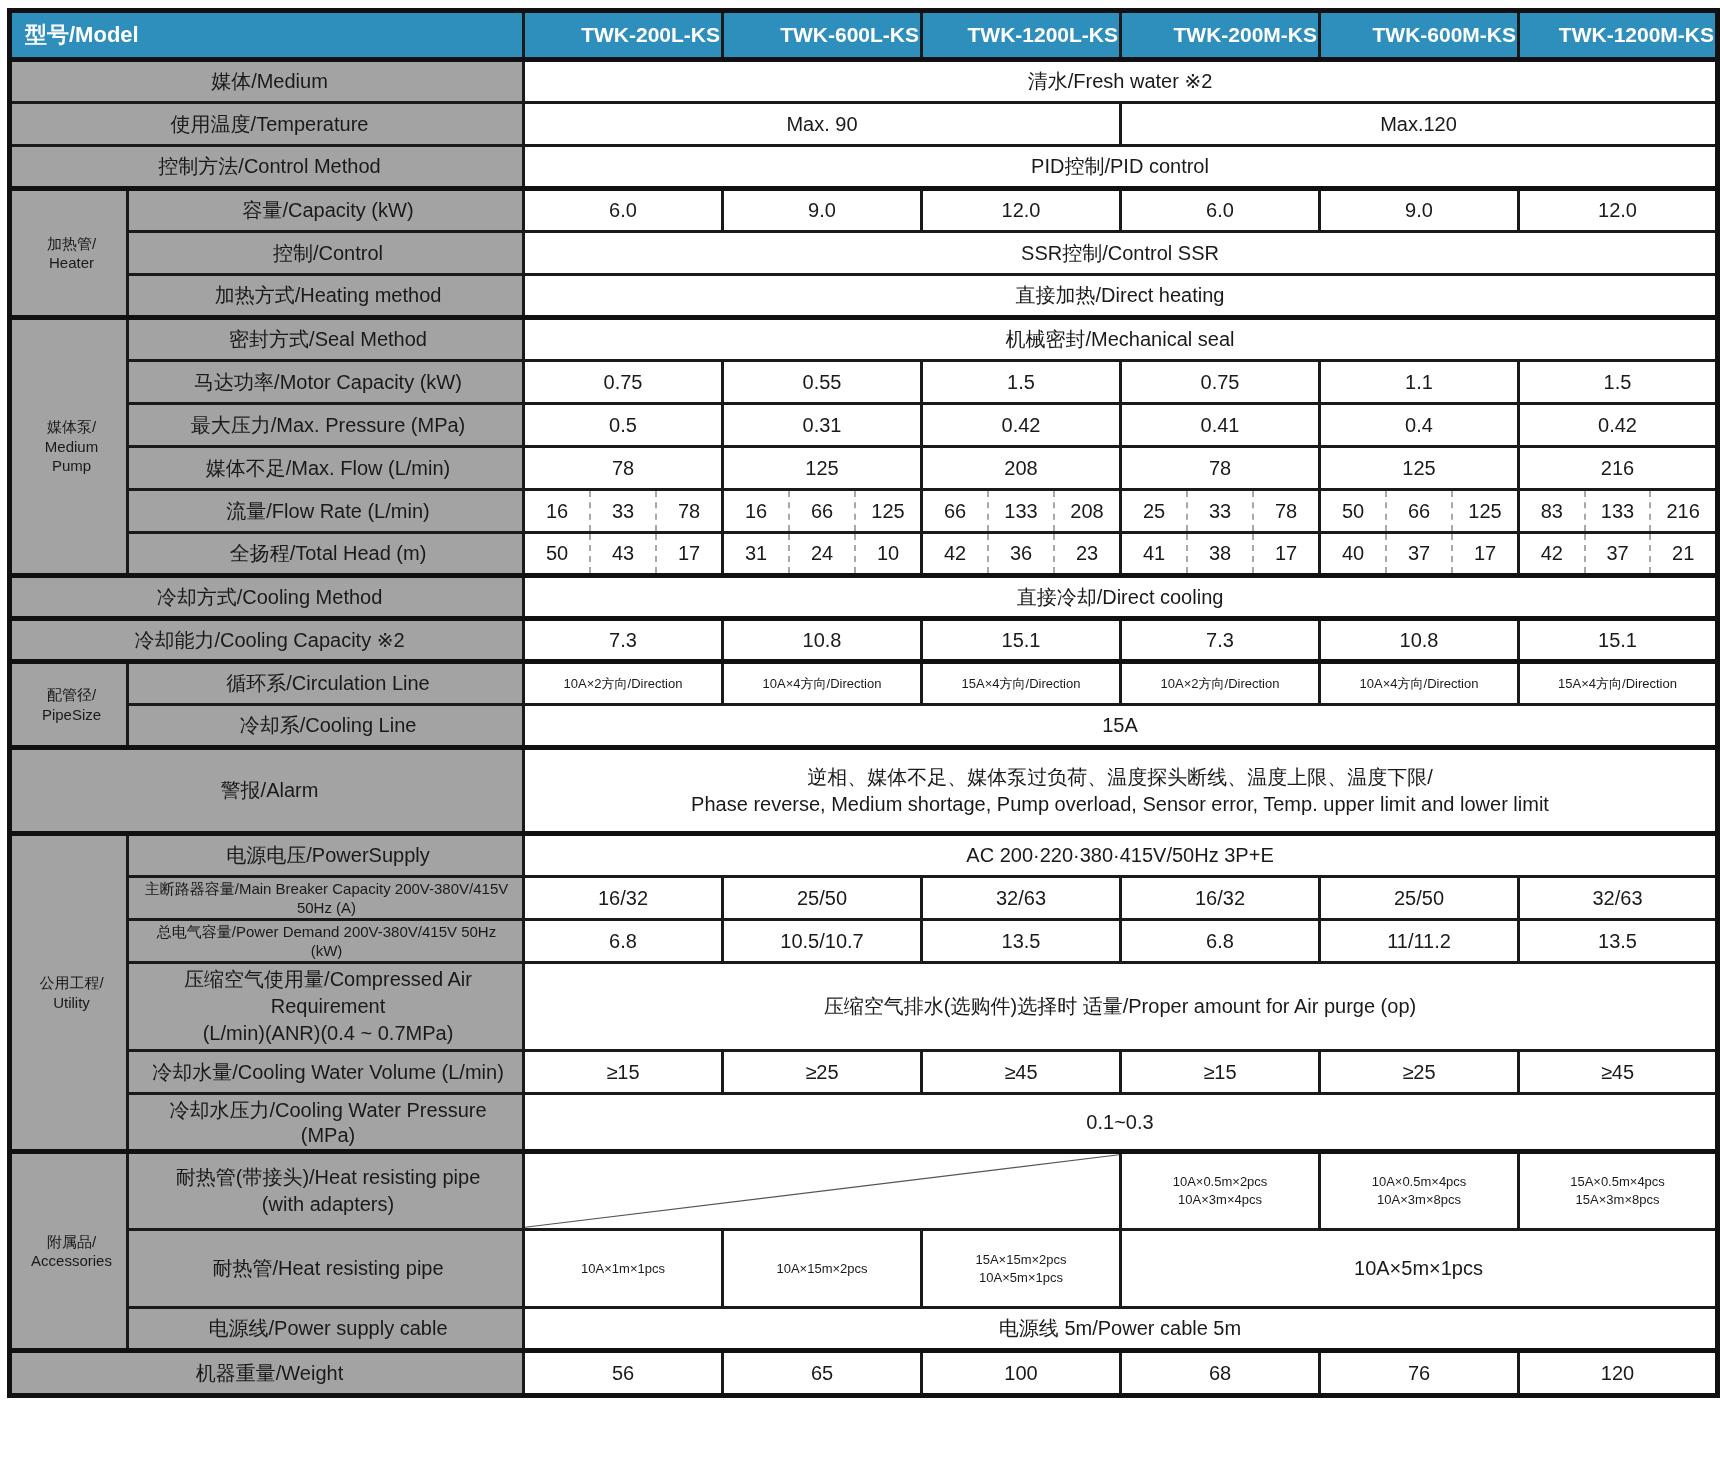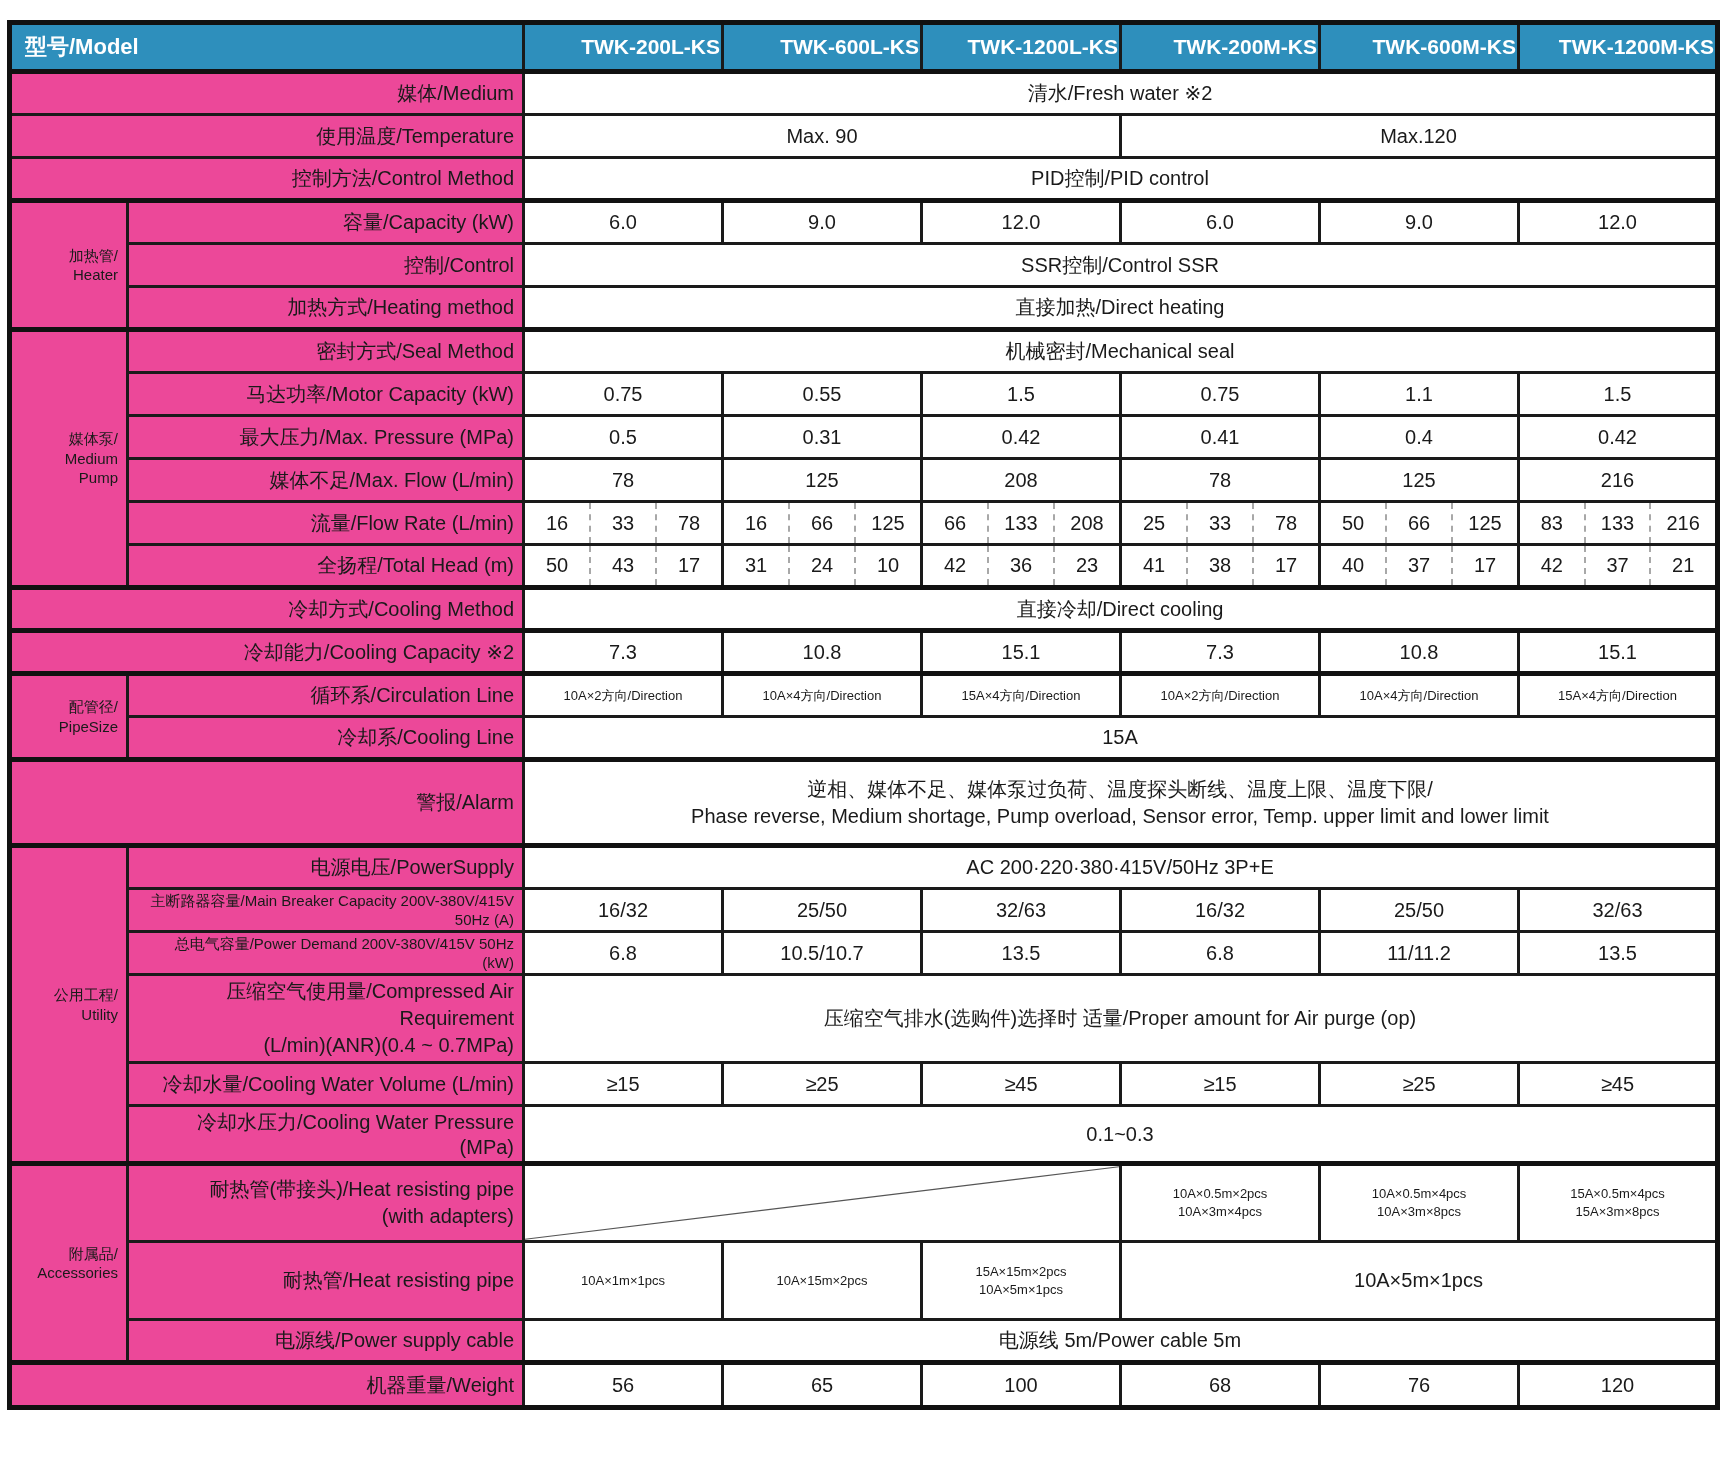--- a/index.html
+++ b/index.html
@@ -1,32 +1,32 @@
 <!DOCTYPE html>
 <html><head>
 <meta charset="utf-8">
 <style>
   *{box-sizing:border-box}
   body{margin:0;background:#fff;font-family:"Liberation Sans","DejaVu Sans",sans-serif;color:#1a1a1a}
-  .wrap{width:1706px;margin:20px auto 0}
+  .wrap{width:1706px;margin:8px auto 0}
   table{border-collapse:collapse;table-layout:fixed;width:100%;border:5px solid #111}
   col.c-grp{width:118px}
   col.c-sub{width:396px}
   col.c-m{width:199px}
   td,th{border:3px solid #1a1a1a;vertical-align:middle;overflow:hidden}
   tr{height:43px}
   tr.h-hdr{height:49px}
   tr.h-alarm{height:86px}
   tr.h-air{height:74px}
   tr.h-acc{height:78px}
   tr.h-wt{height:45px}
   tr.sec>td,tr.sec>th{border-top:5px solid #111}
   .hdr{background:#2e8fbc;color:#fff;font-size:21px;font-weight:bold;text-align:right}
   th.lblhdr{text-align:left;padding-left:13px;font-size:22px}
-  .lbl{background:#ec4899;text-align:right;padding:2px 8px 2px 13px;font-size:20px}
+  .lbl{background:#a3a3a3;text-align:center;padding:2px 8px 2px 13px;font-size:20px}
   .grp{white-space:pre-line;line-height:1.3;font-size:15px}
   .val{background:#fff;text-align:center;font-size:20px;padding:2px 4px}
   .ml{white-space:pre-line;line-height:1.35}
   .sm{font-size:13px;padding:2px 1px}
   .sm2{font-size:13px}
   .smlbl{font-size:15px;padding-left:10px}
   .p0{position:relative;padding:0}
   .triple{position:absolute;inset:0;display:flex}
   .triple span{flex:1;display:flex;align-items:center;justify-content:center;font-size:20px}
   .triple span + span{border-left:2px dashed #a8a8a8}

